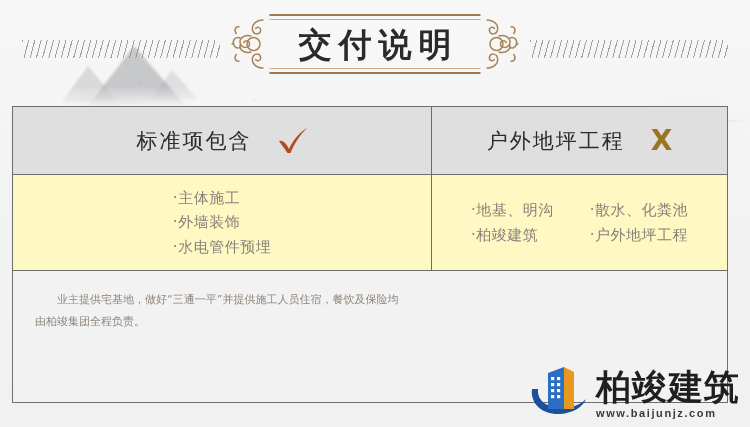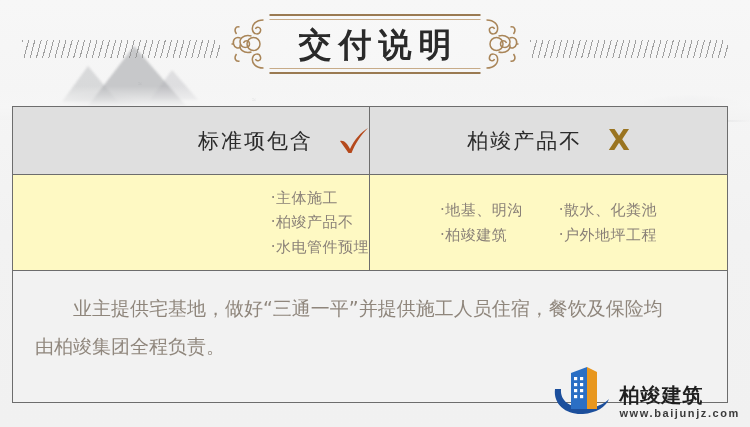--- a/index.html
+++ b/index.html
@@ -83,21 +83,21 @@
   
   .table{
     position:absolute;left:12px;top:106px;width:716px;height:297px;
     border:1px solid #6d6d6d;z-index:3;background:#f3f3f3;
   }
   .row{display:flex;width:100%;}
   .row.head{height:68px;background:#dfdfdf;border-bottom:1px solid #6d6d6d;}
   .row.body{height:96px;border-bottom:1px solid #6d6d6d;background:#fef9c3;}
   .row.note{height:130px;background:#f2f2f2;}
   .cell{display:flex;align-items:center;justify-content:center;}
-  .cell.left{width:357px;border-right:1px solid #6d6d6d;justify-content:flex-end;}
+  .cell.left{width:419px;border-right:1px solid #6d6d6d;}
   .cell.right{flex:1;}
 
   .head-inner{display:flex;align-items:center;gap:26px;}
   .head-label{
     font-family:"DejaVu Sans","Liberation Sans",sans-serif;
     font-size:21px;color:#2b2b2b;letter-spacing:2px;
   }
   .mark-check{width:30px;height:26px;flex:none;}
   .mark-x{
     font-family:"DejaVu Sans","Liberation Sans",sans-serif;
@@ -108,36 +108,36 @@
     display:flex;gap:36px;
     font-size:15px;color:#8a8178;line-height:1.62;
     font-family:"DejaVu Sans","Liberation Sans",sans-serif;
     letter-spacing:.5px;
   }
   .list ul{list-style:none;}
   .list li{white-space:nowrap;}
 
   .note-body{
     padding:18px 22px 8px 22px;width:100%;
-    font-size:19px;color:#8f867c;line-height:2.0;
+    font-size:11px;color:#8f867c;line-height:2.0;
     font-family:"DejaVu Sans","Liberation Sans",sans-serif;
   }
   .note-body p{white-space:nowrap;}
   .note-body p.indent{text-indent:2em;}
 
   
   .watermark{
     position:absolute;right:10px;bottom:8px;z-index:6;
     display:flex;align-items:flex-end;gap:6px;
   }
   .wm-mark{width:62px;height:56px;flex:none;}
   .wm-text{display:flex;flex-direction:column;align-items:flex-start;}
   .wm-cn{
     font-family:"DejaVu Sans","Liberation Sans",sans-serif;
-    font-size:20px;font-weight:bold;color:#1f1f1f;letter-spacing:1px;line-height:1.05;
+    font-size:35px;font-weight:bold;color:#1f1f1f;letter-spacing:1px;line-height:1.05;
   }
   .wm-url{
     font-family:Liberation Sans, sans-serif;
     font-size:11px;font-weight:bold;color:#3a3a3a;letter-spacing:1.6px;
     margin-top:1px;
   }
 </style>
 </head>
 <body>
 
@@ -205,32 +205,32 @@
         <span class="head-label">标准项包含</span>
         <span class="mark-check">
           <svg viewBox="0 0 30 26" width="30" height="26">
             <path d="M1 13 C5 12 8 15 11 21 C15 12 22 4 29 0 C22 7 16 16 12.5 25 L9.5 25 Z" fill="#b5491c"></path>
           </svg>
         </span>
       </div>
     </div>
     <div class="cell right">
       <div class="head-inner">
-        <span class="head-label">柏竣产品不</span>
+        <span class="head-label">户外地坪工程</span>
         <span class="mark-x">X</span>
       </div>
     </div>
   </div>
 
   <div class="row body">
     <div class="cell left">
       <div class="list">
         <ul>
           <li>·主体施工</li>
-          <li>·柏竣产品不</li>
+          <li>·外墙装饰</li>
           <li>·水电管件预埋</li>
         </ul>
       </div>
     </div>
     <div class="cell right">
       <div class="list">
         <ul>
           <li>·地基、明沟</li>
           <li>·柏竣建筑</li>
         </ul>

